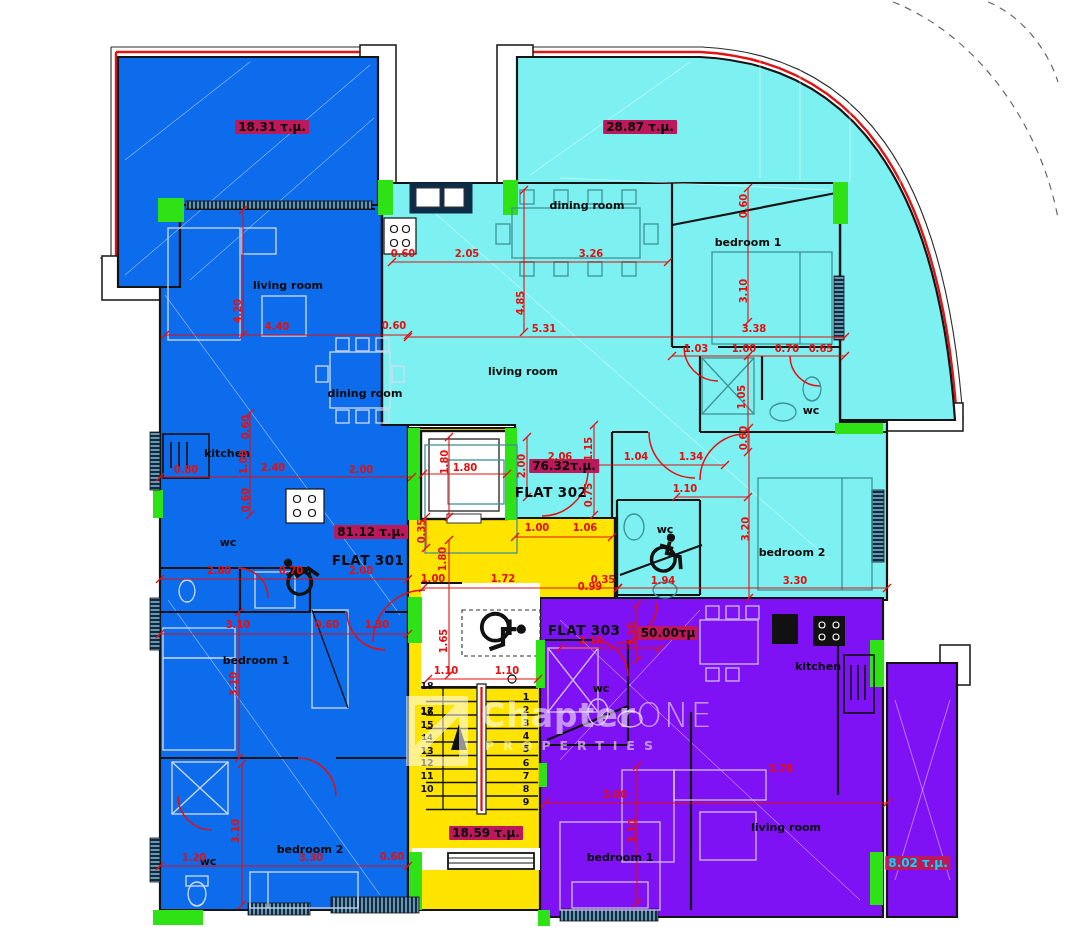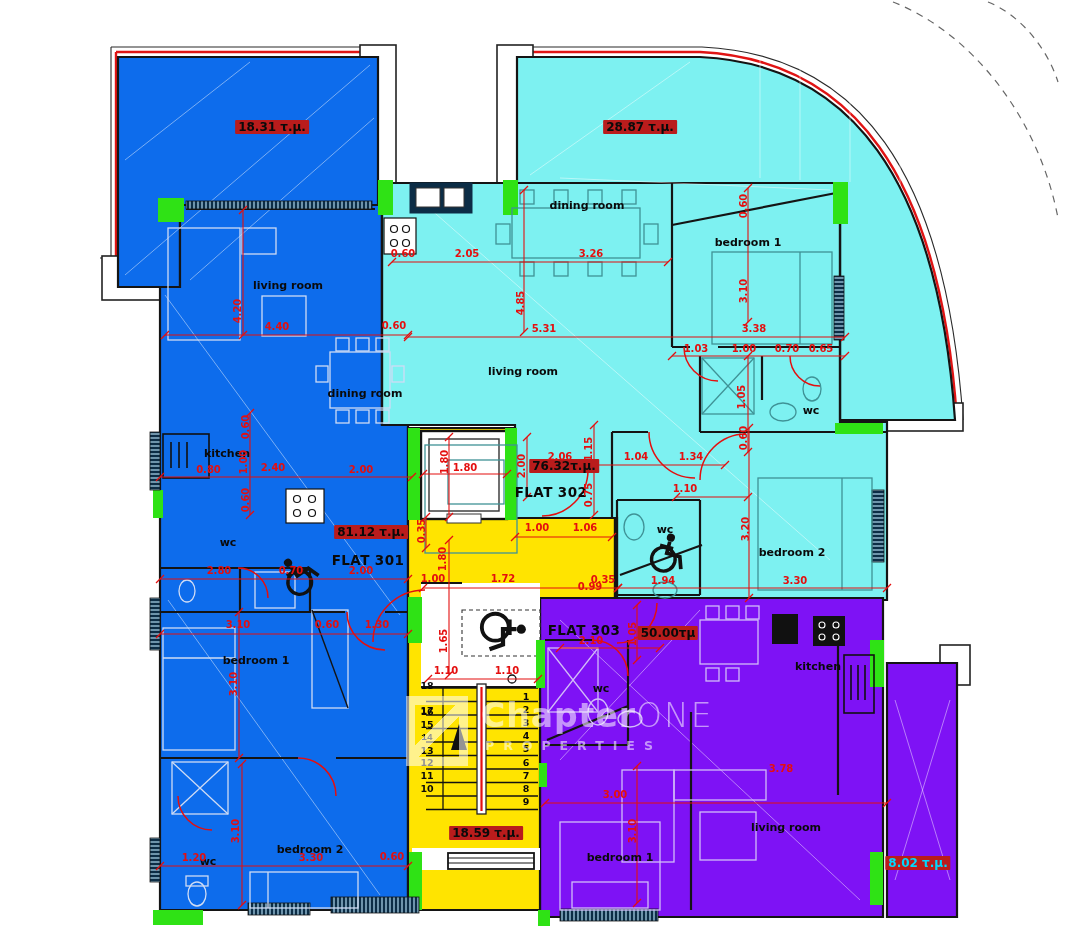--- a/index.html
+++ b/index.html
@@ -15,21 +15,21 @@
   .dash{stroke:#666;stroke-width:1.2;fill:none;stroke-dasharray:7 6}
   .decor{stroke:rgba(255,255,255,.45);stroke-width:1;fill:none}
   .f1{stroke:#cfdcf5;stroke-width:1.3;fill:none}
   .f2{stroke:#3f9296;stroke-width:1.3;fill:none}
   .f3{stroke:#d2bcf8;stroke-width:1.3;fill:none}
   .appl{fill:#0c2d46;stroke:#0c2d46}
   .stair-line{stroke:#111;stroke-width:1.3}
   #labels{position:absolute;left:0;top:0;width:100%;height:100%;pointer-events:none}
   .lbl{position:absolute;transform:translate(-50%,-50%);font-weight:bold;white-space:nowrap;line-height:1;color:#0a0a0a}
   .lbl.vert{transform:translate(-50%,-50%) rotate(-90deg)}
-  .area{font-size:12px;background:#b91c1c;padding:1px 3px;border-radius:1px}
+  .area{font-size:12px;background:#be185d;padding:1px 3px;border-radius:1px}
   .flat{font-size:13.5px;letter-spacing:.4px}
   .room{font-size:11px}
   .dimlbl{font-size:10px;color:#e40f0f}
   .stairn{font-size:9.5px}
   #watermark{position:absolute;left:406px;top:696px;display:flex;align-items:flex-start;opacity:.55;pointer-events:none}
   .wm-logo{width:44px;height:52px;border:9px solid #fff;margin-right:13px;background:linear-gradient(135deg,transparent 42%,#fff 42%,#fff 58%,transparent 58%)}
   .wm-right{display:flex;flex-direction:column}
   .wm-brand{color:#fff;font-size:33px;font-weight:bold;letter-spacing:1px}
   .wm-brand .thin{font-weight:200;letter-spacing:2px}
   .wm-sub{color:#fff;font-size:12.5px;letter-spacing:9px;margin-top:3px;margin-left:4px;font-weight:bold}
@@ -438,21 +438,21 @@
       <div class="lbl dimlbl" style="left: 591px; top: 254px;">3.26</div>
       <div class="lbl dimlbl" style="left: 544px; top: 329px;">5.31</div>
       <div class="lbl dimlbl" style="left: 754px; top: 329px;">3.38</div>
       <div class="lbl dimlbl" style="left: 696px; top: 349px;">1.03</div>
       <div class="lbl dimlbl" style="left: 744px; top: 349px;">1.00</div>
       <div class="lbl dimlbl" style="left: 787px; top: 349px;">0.70</div>
       <div class="lbl dimlbl" style="left: 821px; top: 349px;">0.65</div>
       <div class="lbl dimlbl" style="left: 560px; top: 457px;">2.06</div>
       <div class="lbl dimlbl" style="left: 636px; top: 457px;">1.04</div>
       <div class="lbl dimlbl" style="left: 691px; top: 457px;">1.34</div>
-      <div class="lbl dimlbl" style="left: 198px; top: 470px; padding-left: 21px;">0.80</div>
+      <div class="lbl dimlbl" style="left: 186px; top: 470px;">0.80</div>
       <div class="lbl dimlbl" style="left: 273px; top: 468px;">2.40</div>
       <div class="lbl dimlbl" style="left: 361px; top: 470px;">2.00</div>
       <div class="lbl dimlbl" style="left: 465px; top: 468px;">1.80</div>
       <div class="lbl dimlbl" style="left: 219px; top: 571px;">2.80</div>
       <div class="lbl dimlbl" style="left: 291px; top: 571px;">0.70</div>
       <div class="lbl dimlbl" style="left: 361px; top: 571px;">2.00</div>
       <div class="lbl dimlbl" style="left: 537px; top: 528px;">1.00</div>
       <div class="lbl dimlbl" style="left: 585px; top: 528px;">1.06</div>
       <div class="lbl dimlbl" style="left: 433px; top: 579px;">1.00</div>
       <div class="lbl dimlbl" style="left: 503px; top: 579px;">1.72</div>

